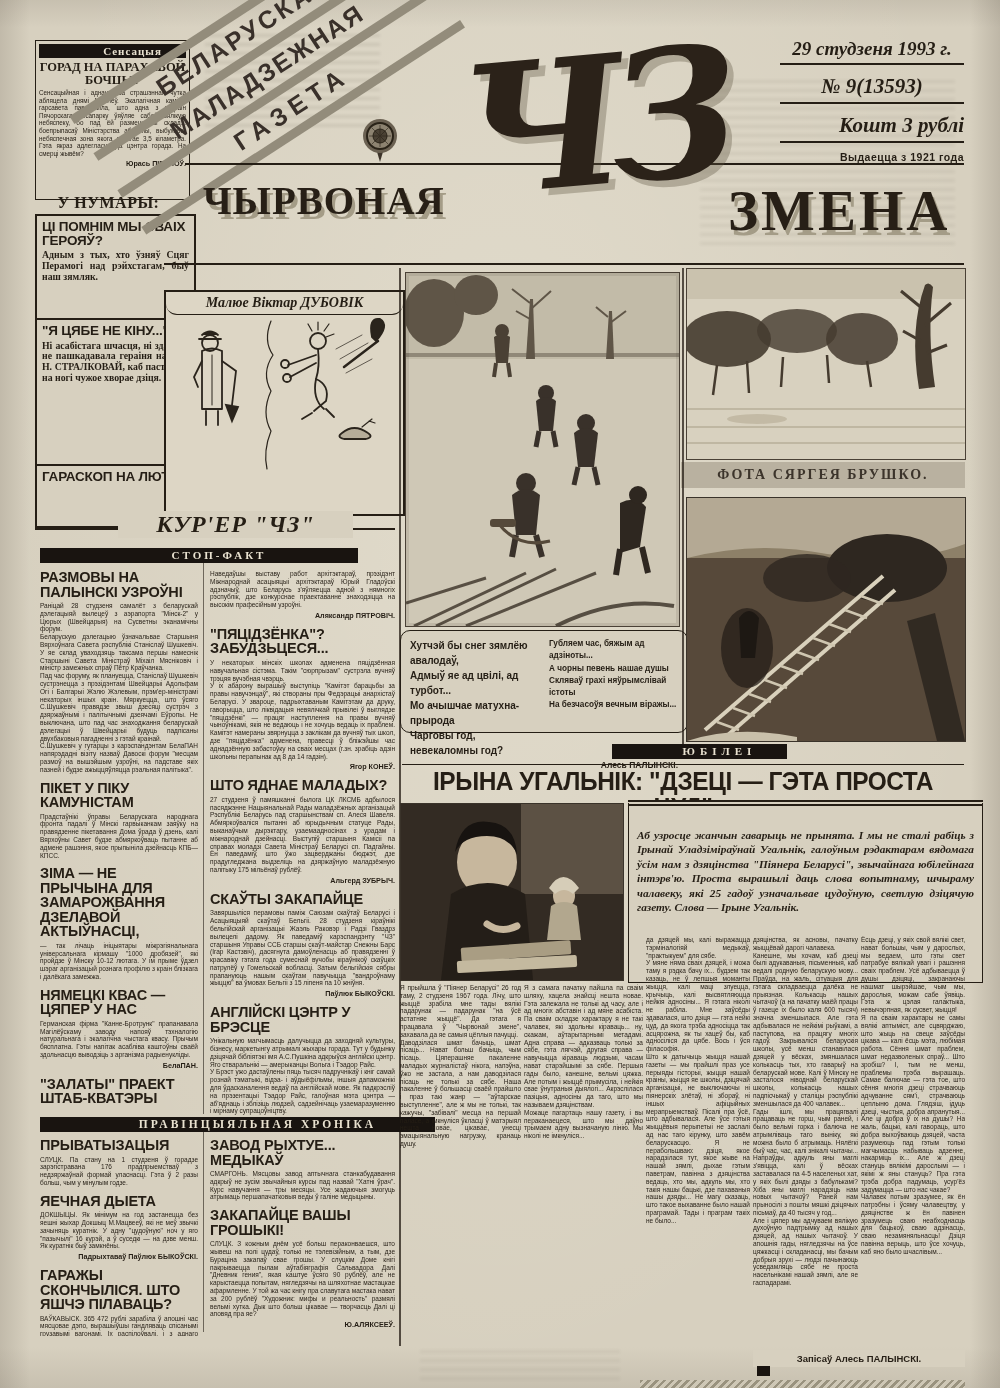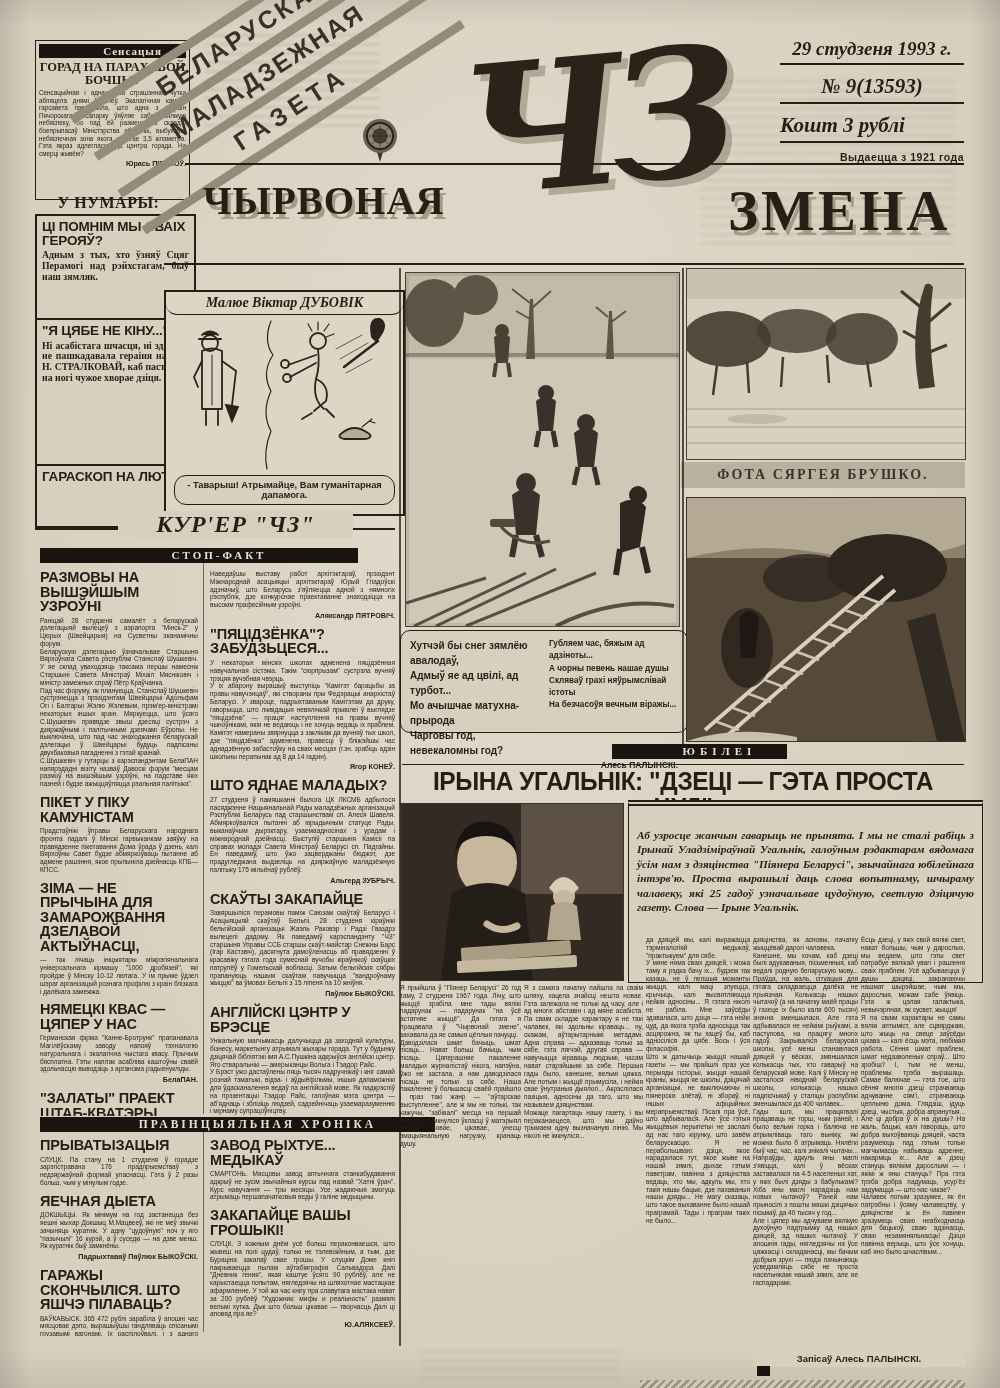--- a/index.html
+++ b/index.html
@@ -89,21 +89,21 @@
       <circle cx="19" cy="19" r="17" fill="#6b6152"></circle>
       <circle cx="19" cy="19" r="13" fill="#8d8371" stroke="#2a2318" stroke-width="2"></circle>
       <circle cx="19" cy="19" r="7" fill="#4a4134" stroke="#2a2318" stroke-width="1"></circle>
       <path d="M8,19 h22 M19,8 v22 M11,11 l16,16 M27,11 l-16,16" stroke="#2a2318" stroke-width="1" opacity=".6"></path>
     </svg>
   </div>
 
   <div class="abs" style="left:780px;top:38px;width:184px;">
     <div class="serif underl" style="font-style:italic;font-weight:bold;font-size:19px;text-align:center;padding-bottom:3px;margin-bottom:9px;">29 студзеня 1993 г.</div>
     <div class="serif underl" style="font-style:italic;font-weight:bold;font-size:21px;text-align:center;padding-bottom:3px;margin-bottom:9px;">№ 9(13593)</div>
-    <div class="serif underl" style="font-style:italic;font-weight:bold;font-size:21px;text-align:left;padding-bottom:3px;margin-bottom:8px;">Кошт 3 рублі</div>
+    <div class="serif underl" style="font-style:italic;font-weight:bold;font-size:21px;text-align:right;padding-bottom:3px;margin-bottom:8px;">Кошт 3 рублі</div>
     <div style="font-weight:bold;font-size:10.5px;text-align:right;letter-spacing:.5px;">Выдаецца з 1921 года</div>
   </div>
 
   <div class="abs rule" style="left:185px;top:163px;width:779px;height:2px;"></div>
 
   <div class="abs serif" style="left:203px;top:178px;font-weight:bold;font-size:39px;letter-spacing:1px;color:#271f16;text-shadow:3px 5px 0 var(--shadow);z-index:4;">ЧЫРВОНАЯ</div>
   <div class="abs serif" style="left:728px;top:178px;font-weight:bold;font-size:57px;letter-spacing:3px;color:#271f16;text-shadow:3px 5px 0 var(--shadow);z-index:4;">ЗМЕНА</div>
 
   <div class="abs" style="left:462px;top:6px;font-family:'DejaVu Serif',serif;font-style:italic;font-weight:900;font-size:178px;line-height:1.3;letter-spacing:-14px;color:#2b2219;transform:rotate(-5deg);z-index:5;text-shadow:6px 7px 0 rgba(95,85,65,.35);">ЧЗ</div>
 
@@ -136,21 +136,20 @@
         <path d="M146,98 l-10,6 M160,94 l8,8"></path>
 
         <path d="M178,52 l34,-26" stroke-width="2.5"></path>
         <path d="M210,26 q14,-16 4,-22 q-12,-2 -8,18 z" fill="#2a241c"></path>
         <path d="M170,34 l26,-14 M174,44 l28,-16 M180,58 l26,-14" stroke-width="1" opacity=".7"></path>
 
         <path d="M176,118 q12,-10 26,0 q6,4 -2,6 h-22 q-8,-2 -2,-6" fill="#b6ad99"></path>
         <path d="M196,112 l10,-8 M203,106 l6,2" stroke-width="1.2"></path>
       </g>
     </svg>
-    <div style="margin:0 8px;border:1.5px solid var(--ink);border-radius:12px;font-weight:bold;font-size:9.3px;text-align:center;padding:4px 2px;background:var(--paper);">- Таварыш! Атрымайце, Вам гуманітарная дапамога.</div>
   </div>
 
   <div class="abs" style="left:405px;top:272px;width:273px;height:353px;border:1px solid #4a4136;overflow:hidden;">
     <svg width="273" height="353" viewBox="0 0 273 353">
       <rect width="273" height="353" fill="#cfc8b6"></rect>
       <rect y="0" width="273" height="86" fill="#c2bba8"></rect>
       <g fill="#4e4437" opacity=".85">
         <ellipse cx="28" cy="40" rx="30" ry="34"></ellipse>
         <ellipse cx="70" cy="22" rx="22" ry="20"></ellipse>
         <path d="M120,86 l4,-60 l3,0 l2,60 z"></path>
@@ -255,21 +254,21 @@
   <div class="abs rule" style="left:682px;top:268px;width:1.5px;height:477px;opacity:.75;"></div>
   <div class="abs rule" style="left:203px;top:548px;width:1px;height:566px;opacity:.6;"></div>
   <div class="abs rule" style="left:203px;top:1130px;width:1px;height:202px;opacity:.6;"></div>
 
   <div class="abs rule" style="left:35px;top:528px;width:360px;height:1.5px;"></div>
   <div class="abs serif" style="left:118px;top:511px;width:235px;background:var(--paper);text-align:center;font-style:italic;font-weight:bold;font-size:24px;letter-spacing:1px;">КУР'ЕР "ЧЗ"</div>
   <div class="abs bar" style="left:40px;top:548px;width:278px;height:15px;font-size:11px;line-height:15px;">СТОП-ФАКТ</div>
 
   <div class="abs col" style="left:40px;top:570px;width:158px;height:546px;">
     <div class="art">
-      <h3 class="hl">РАЗМОВЫ НА ВЫШЭЙШЫМ УЗРОЎНІ</h3>
+      <h3 class="hl">РАЗМОВЫ НА ПАЛЫНСКІ УЗРОЎНІ</h3>
       <div class="body-sm">Раніцай 28 студзеня самалёт з беларускай дэлегацыяй вылецеў з аэрапорта "Мінск-2" у Цюрых (Швейцарыя) на Сусветны эканамічны форум.
 Беларускую дэлегацыю ўзначальвае Старшыня Вярхоўнага Савета рэспублікі Станіслаў Шушкевіч. У яе склад уваходзяць таксама першы намеснік Старшыні Савета Міністраў Міхаіл Мясніковіч і міністр замежных спраў Пётр Краўчанка.
 Пад час форуму, як плануецца, Станіслаў Шушкевіч сустрэнецца з прэзідэнтамі Швейцарыі Адольфам Огі і Балгарыі Жэлю Жэлевым, прэм'ер-міністрамі некаторых іншых краін. Мяркуецца, што ўсяго С.Шушкевіч правядзе звыш дзесяці сустрэч з дзяржаўнымі і палітычнымі дзеячамі Еўропы. Не выключана, што пад час знаходжання беларускай дэлегацыі ў Швейцарыі будуць падпісаны двухбаковыя пагадненні з гэтай краінай.
 С.Шушкевіч у гутарцы з карэспандэнтам БелаПАН напярэдадні візіту назваў Давоскі форум "месцам размоў на вышэйшым узроўні, на падставе якіх пазней і будзе ажыццяўляцца рэальная палітыка".</div>
     </div>
     <div class="art">
       <h3 class="hl">ПІКЕТ У ПІКУ КАМУНІСТАМ</h3>
       <div class="body-sm">Прадстаўнікі ўправы Беларускага народнага фронта падалі ў Мінскі гарвыканкам заяўку на правядзенне пікетавання Дома ўрада ў дзень, калі Вярхоўны Савет будзе абмяркоўваць пытанне аб адмене рашэння, якое прыпыніла дзейнасць КПБ—КПСС.</div>
     </div>
     <div class="art">

